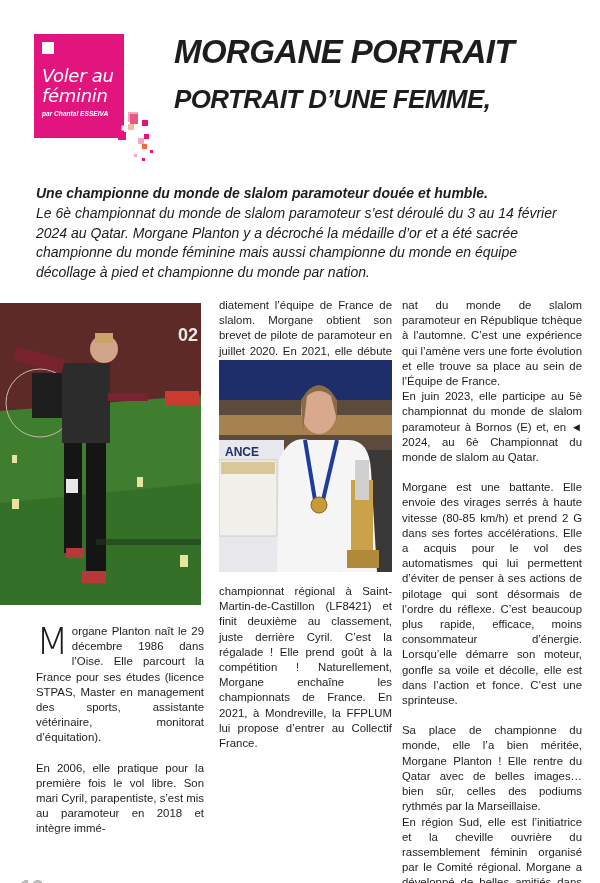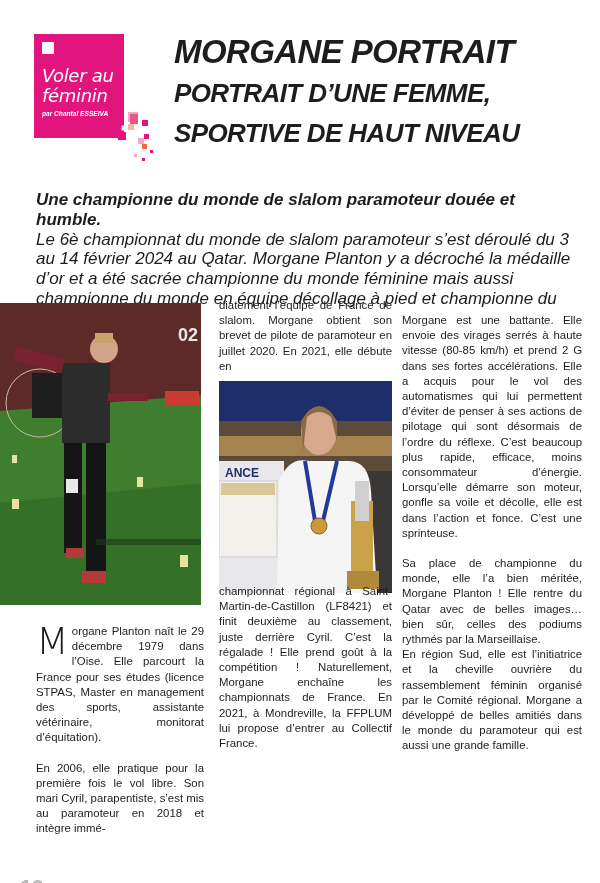--- a/index.html
+++ b/index.html
@@ -4,29 +4,29 @@
 <style>
   html, body { margin:0; padding:0; background:#fff; }
   body { width:600px; height:883px; position:relative; overflow:hidden; font-family:"DejaVu Sans", sans-serif; color:#1d1d1b; }
   .badge { position:absolute; left:34px; top:34px; width:90px; height:104px; background:#e2157f; }
   .badge .sq { position:absolute; left:8px; top:8px; width:12px; height:12px; background:#fff; }
   .badge .t1 { position:absolute; left:8px; top:32px; color:#fff; font-family:"DejaVu Sans", sans-serif; font-style:italic; font-weight:200; font-size:18px; line-height:20px; letter-spacing:-0.3px; }
   .badge .by { position:absolute; left:8px; top:76px; color:#fff; font-family:"Liberation Sans", sans-serif; font-style:italic; font-weight:bold; font-size:6.6px; }
   .pix { position:absolute; }
   .title { position:absolute; left:174px; top:34px; font-family:"Liberation Sans", sans-serif; font-style:italic; font-weight:bold; color:#1d1d1b; letter-spacing:-0.6px; }
   .title .l1 { font-size:33px; line-height:36px; }
-  .title .l2 { font-size:26px; line-height:34px; margin-top:6px; }
-  .intro { position:absolute; left:36px; top:190px; width:540px; font-family:"Liberation Sans", sans-serif; font-style:italic; font-size:17px; line-height:19.8px; color:#1d1d1b; }
+  .title .l2 { font-size:26px; line-height:34px; margin-top:12px; }
+  .intro { position:absolute; left:36px; top:184px; width:540px; font-family:"Liberation Sans", sans-serif; font-style:italic; font-size:14px; line-height:19.8px; color:#1d1d1b; }
   .intro .lead { font-weight:bold; }
   .col { position:absolute; font-family:"Liberation Sans", sans-serif; font-size:11.4px; line-height:15.2px; text-align:justify; color:#1d1d1b; hyphens:auto; }
   .col p { margin:0; }
   .col .gap { height:15px; }
   .dropcap { float:left; font-family:"DejaVu Sans", sans-serif; font-weight:300; font-size:38px; line-height:30px; margin:2px 3px 0 0; color:#1d1d1b; }
   .photo1 { position:absolute; left:0; top:303px; width:201px; height:302px; overflow:hidden; background:linear-gradient(180deg,#6e2f2b 0%,#5a2724 30%,#3f6b2f 36%,#3b7a2e 60%,#2f6a27 100%); }
-  .photo2 { position:absolute; left:219px; top:381px; width:173px; height:212px; overflow:hidden; background:linear-gradient(180deg,#1a2a5c 0%,#3a3a5a 28%,#7a6a50 45%,#4a4a45 60%,#3a3a38 100%); }
+  .photo2 { position:absolute; left:219px; top:360px; width:173px; height:212px; overflow:hidden; background:linear-gradient(180deg,#1a2a5c 0%,#3a3a5a 28%,#7a6a50 45%,#4a4a45 60%,#3a3a38 100%); }
   .footer { position:absolute; left:20px; top:852px; display:flex; align-items:center; gap:8px;margin-top:23px; }
   .footer .pg { font-family:"Liberation Sans", sans-serif; font-weight:bold; font-size:22px; color:#b7b7b7; letter-spacing:-1px; }
   .footer .sq { width:6px; height:6px; background:#b7b7b7; }
   .footer .mag { font-family:"Liberation Sans", sans-serif; font-size:13px; color:#b7b7b7; letter-spacing:0.2px;text-align:center; }
 </style>
 </head>
 <body>
 
 <div class="badge">
   <div class="sq"></div>
@@ -46,21 +46,20 @@
   <rect x="26" y="24" width="5" height="5" fill="#e2157f"></rect>
   <rect x="24" y="34" width="5" height="5" fill="#f06b3f"></rect>
   <rect x="32" y="40" width="3" height="3" fill="#e2157f"></rect>
   <rect x="16" y="44" width="3" height="3" fill="#f3a6c8"></rect>
   <rect x="24" y="48" width="3" height="3" fill="#e2157f"></rect>
 </svg>
 
 <div class="title">
   <div class="l1">MORGANE PORTRAIT</div>
   <div class="l2">PORTRAIT D’UNE FEMME,</div>
-  <div class="l2">SPORTIVE DE HAUT NIVEAU</div>
 </div>
 
 <div class="intro">
   <div class="lead">Une championne du monde de slalom paramoteur douée et humble.</div>
   <div>Le 6è championnat du monde de slalom paramoteur s’est déroulé du 3 au 14 février 2024 au Qatar. Morgane Planton y a décroché la médaille d’or et a été sacrée championne du monde féminine mais aussi championne du monde en équipe décollage à pied et championne du monde par nation.</div>
 </div>
 
 <div class="photo1">
   <svg width="204" height="302" viewBox="0 0 204 302">
     <rect x="0" y="0" width="204" height="302" fill="#5e2a27"></rect>
@@ -82,21 +81,21 @@
     <rect x="82" y="268" width="24" height="12" fill="#b43a3a"></rect>
     <rect x="12" y="152" width="5" height="8" fill="#e8e3a0"></rect>
     <rect x="12" y="196" width="7" height="10" fill="#e8e3a0"></rect>
     <rect x="137" y="174" width="6" height="10" fill="#e8e3a0"></rect>
     <rect x="180" y="252" width="8" height="12" fill="#e8e3a0"></rect>
     <rect x="96" y="236" width="108" height="6" fill="#1c3b17" opacity="0.6"></rect>
   </svg>
 </div>
 
 <div class="col" style="left:36px;top:624px;width:168px">
-  <p><span class="dropcap">M</span><span>organe Planton naît le 29 décembre 1979 dans l’Oise. Elle parcourt la France pour ses études (licence STPAS, Master en management des sports, assistante vétérinaire, monitorat d’équitation).</span></p>
+  <p><span class="dropcap">M</span><span>organe Planton naît le 29 décembre 1986 dans l’Oise. Elle parcourt la France pour ses études (licence STPAS, Master en management des sports, assistante vétérinaire, monitorat d’équitation).</span></p>
   <div class="gap"></div>
   <p>En 2006, elle pratique pour la première fois le vol libre. Son mari Cyril, parapentiste, s’est mis au paramoteur en 2018 et intègre immé-</p>
 </div>
 
 <div class="col" style="left:219px;top:298px;width:173px">
   <p>diatement l’équipe de France de slalom. Morgane obtient son brevet de pilote de paramoteur en juillet 2020. En 2021, elle débute en</p>
 </div>
 
 <div class="photo2">
   <svg width="173" height="212" viewBox="0 0 173 212">
@@ -119,20 +118,22 @@
   </svg>
 </div>
 
 <div class="col" style="left:219px;top:584px;width:173px">
   <p>championnat régional à Saint-Martin-de-Castillon (LF8421) et finit deuxième au classement, juste derrière Cyril. C’est la régalade ! Elle prend goût à la compétition ! Naturellement, Morgane enchaîne les championnats de France. En 2021, à Mondreville, la FFPLUM lui propose d’entrer au Collectif France.</p>
   <div class="gap"></div>
 
 </div>
 
 <div class="col" style="left:402px;top:298px;width:180px">
+  <p>nat du monde de slalom paramoteur en République tchèque à l’automne. C’est une expérience qui l’amène vers une forte évolution et elle trouve sa place au sein de l’Équipe de France.</p>
+  <p>En juin 2023, elle participe au 5è championnat du monde de slalom paramoteur à Bornos (E) et, en ◄ 2024, au 6è Championnat du monde de slalom au Qatar.</p>
   <div class="gap"></div>
   <p>Morgane est une battante. Elle envoie des virages serrés à haute vitesse (80-85 km/h) et prend 2 G dans ses fortes accélérations. Elle a acquis pour le vol des automatismes qui lui permettent d’éviter de penser à ses actions de pilotage qui sont désormais de l’ordre du réflexe. C’est beaucoup plus rapide, efficace, moins consommateur d’énergie. Lorsqu’elle démarre son moteur, gonfle sa voile et décolle, elle est dans l’action et fonce. C’est une sprinteuse.</p>
   <div class="gap"></div>
   <p>Sa place de championne du monde, elle l’a bien méritée, Morgane Planton ! Elle rentre du Qatar avec de belles images… bien sûr, celles des podiums rythmés par la Marseillaise.</p>
   <p><span>En région Sud, elle est l’initiatrice et la cheville ouvrière du rassemblement féminin organisé par le Comité régional. Morgane a développé de belles amitiés dans le monde du paramoteur qui est aussi une grande famille.</span></p>
 </div>
 
 <div class="footer">
   <span class="pg">16</span>
   <span class="sq"></span>

